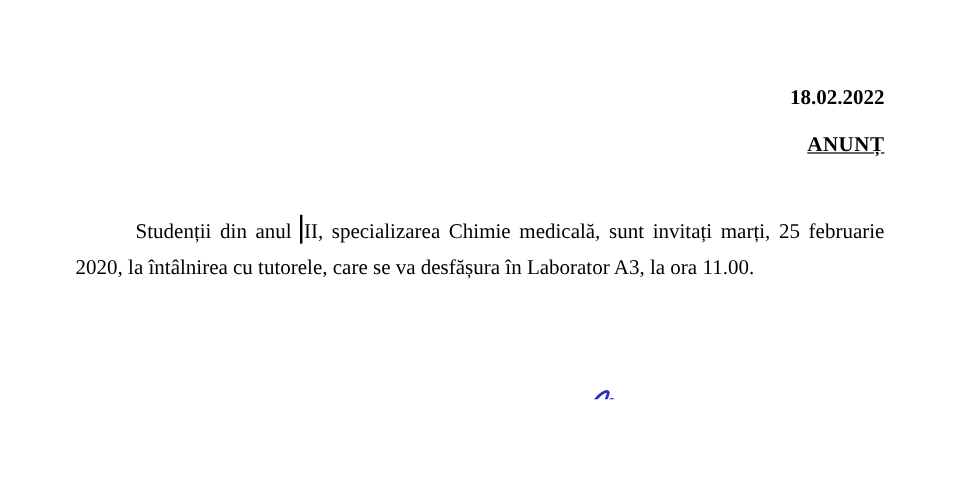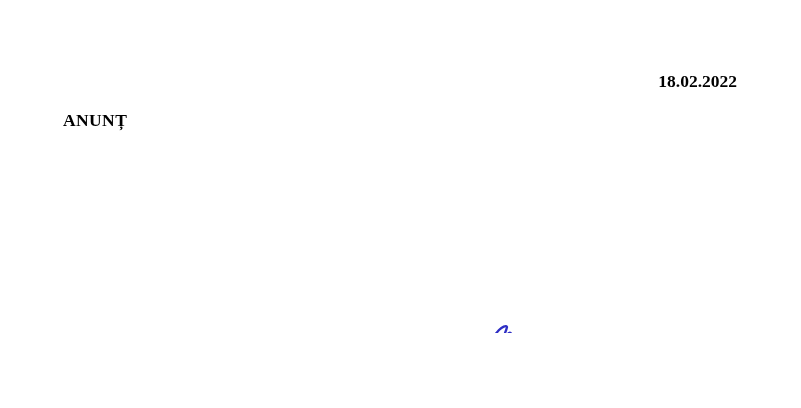--- a/index.html
+++ b/index.html
@@ -24,25 +24,26 @@
     text-align: right;
     font-weight: bold;
     font-size: 17.5px;
     line-height: 20px;
   }
   .title {
     position: absolute;
     top: 110px;
     left: 63px;
     width: 674px;
-    text-align: left;
+    text-align: right;
     font-weight: bold;
     font-size: 17.5px;
     line-height: 20px;
     letter-spacing: 0.4px;
+    text-decoration: underline;
   }
   .body-par {
     position: absolute;
     top: 177px;
     left: 63px;
     width: 674px;
     margin: 0;
     font-size: 17.5px;
     line-height: 30px;
     text-align: justify;
@@ -74,20 +75,21 @@
 </style>
 </head>
 <body>
 
 <div class="page">
 
   <div class="date">18.02.2022</div>
 
   <div class="title">ANUNȚ</div>
 
+  <p class="body-par"><span>Studenții din anul </span><span class="caret"></span><span>II, specializarea Chimie medicală, sunt invitați marți, 25 februarie 2020, la întâlnirea cu tutorele, care se va desfășura în Laborator A3, la ora 11.00.</span></p>
 
 
   <svg class="signature" viewBox="0 0 100 50" aria-hidden="true">
     <path fill="none" stroke="#2e2ec4" stroke-width="2.3" stroke-linecap="round" stroke-linejoin="round" d="M14,33
              C 9,38 3,34 5,29
              C 7,24 15,24 15,29
              C 15,33 10,34 8,31
              C 12,29 20,18 28,9
              C 31,6 35,4 36,6
              C 35,12 27,28 21,41

